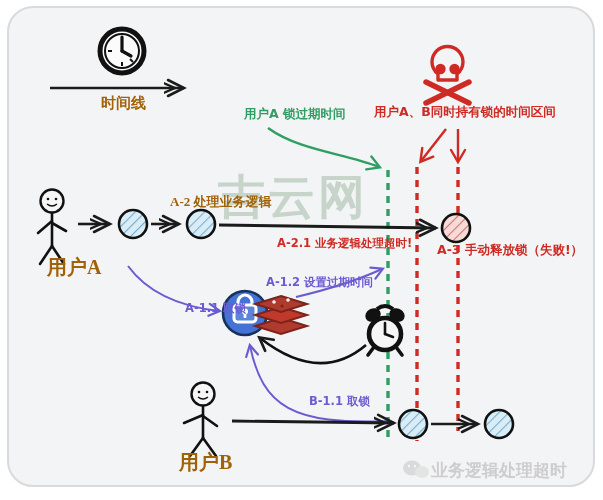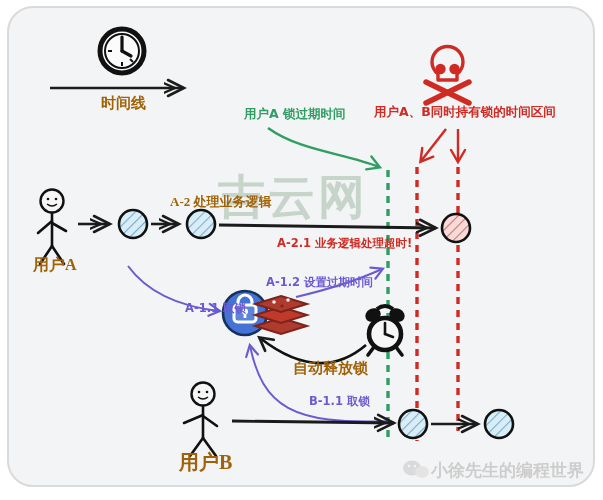--- a/index.html
+++ b/index.html
@@ -162,31 +162,31 @@
 
   <div class="lbl ink" style="left:101px;top:95px;font-size:15px;">时间线</div>
 
   <div class="lbl red" style="left:374px;top:105px;font-size:12.5px;">用户A、B同时持有锁的时间区间</div>
 
   <div class="lbl green" style="left:244px;top:107px;font-size:12.5px;">用户A 锁过期时间</div>
 
   <div class="lbl ink" style="left:170px;top:195px;font-size:13px;">A-2 处理业务逻辑</div>
 
 
-  <div class="lbl ink" style="left:33px;top:256px;font-size:16px;text-align:center;">用户A</div>
+  <div class="lbl ink" style="left:47px;top:256px;font-size:20px;text-align:center;">用户A</div>
 
   <div class="lbl red" style="left:277px;top:237px;font-size:11.5px;">A-2.1 业务逻辑处理超时!</div>
 
+  <div class="lbl red" style="left:437px;top:243px;font-size:12.5px;">A-3 手动释放锁（失败!）</div>
 
   <div class="lbl purple" style="left:137px;top:302px;font-size:11.5px;margin-left:48px;">A-1.1 取锁</div>
 
   <div class="lbl purple" style="left:266px;top:276px;font-size:11.5px;">A-1.2 设置过期时间</div>
 
-  <div class="lbl ink" style="left:293px;top:360px;font-size:15px;">自动释放锁</div>
 
   <div class="lbl purple" style="left:309px;top:395px;font-size:11.5px;">B-1.1 取锁</div>
 
 
 
   <div class="lbl ink" style="left:179px;top:451px;font-size:20px;">用户B</div>
 
-  <div class="wm-bottom">小徐先生的编程世界</div>
+  <div class="wm-bottom">业务逻辑处理超时</div>
 </div>
 
 </body></html>

